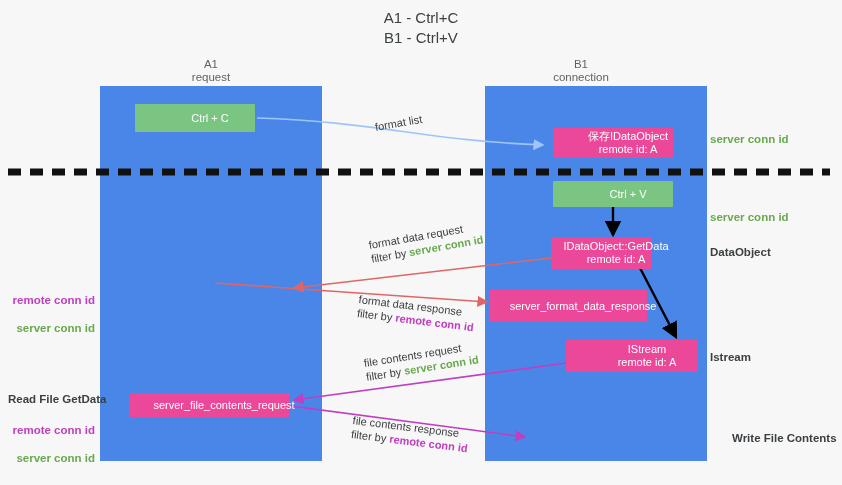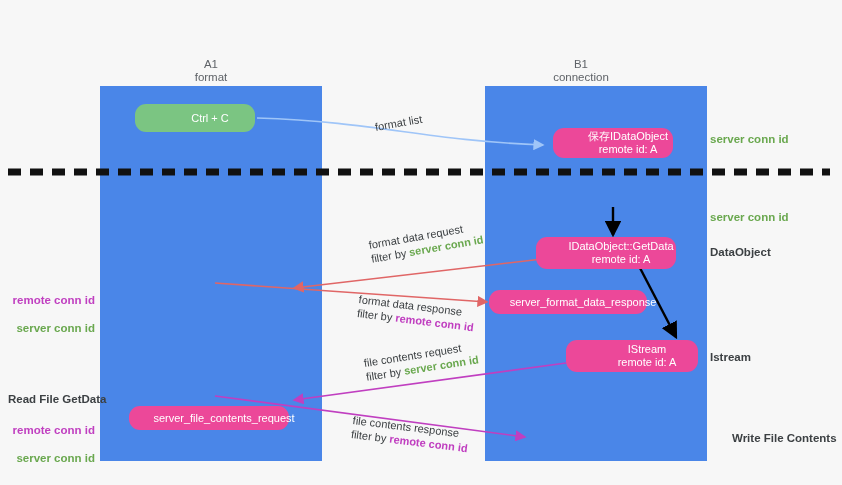--- a/index.html
+++ b/index.html
@@ -63,21 +63,21 @@
     box-sizing: border-box;
     display: flex;
     flex-direction: column;
     align-items: center;
     justify-content: center;
     text-align: center;
     color: #ffffff;
     font-size: 11px;
     line-height: 13px;
     white-space: pre-line;
-    border-radius: 11px;
+    border-radius: 1px;
     padding-left: 30px;
   }
   .node.green { background: #7bc582; }
   .node.orange { background: #ec4899; }
 
   .side-label {
     position: absolute;
     font-size: 11.5px;
     line-height: 14px;
     white-space: pre-line;
@@ -99,23 +99,25 @@
   .rot-dn { transform: rotate(7deg); transform-origin: left center; }
   .rot-up2 { transform: rotate(-9deg); transform-origin: left center; }
   .rot-dn2 { transform: rotate(7deg); transform-origin: left center; }
   .stack-label { display: block; }
 </style>
 </head>
 <body>
 
 <div id="canvas">
 
+  <div class="title">A1 - Ctrl+C
+B1 - Ctrl+V</div>
 
   <div class="lane-head lane-head-a">A1
-format</div>
+request</div>
   <div class="lane-head lane-head-b">B1
 connection</div>
 
   <div class="lane lane-a"></div>
   <div class="lane lane-b"></div>
 
   <svg class="svg-layer" viewBox="0 0 842 485">
     <defs>
       <marker id="ah-blue" markerWidth="7" markerHeight="7" refX="6" refY="3.5" orient="auto">
         <polygon points="0,0 7,3.5 0,7" fill="#9fc5f8"></polygon>
@@ -146,31 +148,32 @@
     <path d="M215,396 L525,437" stroke="#c03fc0" stroke-width="1.6" fill="none" marker-end="url(#ah-purple)"></path>
 
     <line x1="8" y1="172" x2="830" y2="172" stroke="#111111" stroke-width="7" stroke-dasharray="13 9" stroke-linecap="butt"></line>
   </svg>
 
   <div class="node green" style="left:135px; top:104px; width:120px; height:28px;">Ctrl + C</div>
 
   <div class="node orange" style="left:553px; top:128px; width:120px; height:30px;">保存IDataObject
 remote id: A</div>
 
-
-  <div class="node orange" style="left:536px; top:237px; width:140px; height:32px;">IDataObject::GetData
+  <div class="node green" style="left:553px; top:181px; width:120px; height:26px;">Ctrl + V</div>
+
+  <div class="node orange" style="left:551px; top:237px; width:100px; height:32px;">IDataObject::GetData
 remote id: A</div>
 
 
-  <div class="node orange" style="left:489px; top:290px; width:158px; height:24px;">server_format_data_response</div>
+  <div class="node orange" style="left:489px; top:290px; width:158px; height:32px;">server_format_data_response</div>
 
   <div class="node orange" style="left:566px; top:340px; width:132px; height:32px;">IStream
 remote id: A</div>
 
-  <div class="node orange" style="left:129px; top:393px; width:160px; height:24px;margin-top:13px;">server_file_contents_request</div>
+  <div class="node orange" style="left:129px; top:393px; width:160px; height:24px;">server_file_contents_request</div>
 
 
   <div class="edge-label rot-up" style="left:375px; top:120px;">format list</div>
 
   <div class="edge-label rot-up" style="left:370px; top:238px;">
     <span class="stack-label">format data request</span>
     <span class="stack-label"><span>filter by </span><span class="hl-green">server conn id</span></span>
   </div>
 
   <div class="edge-label rot-dn" style="left:358px; top:292px;">

